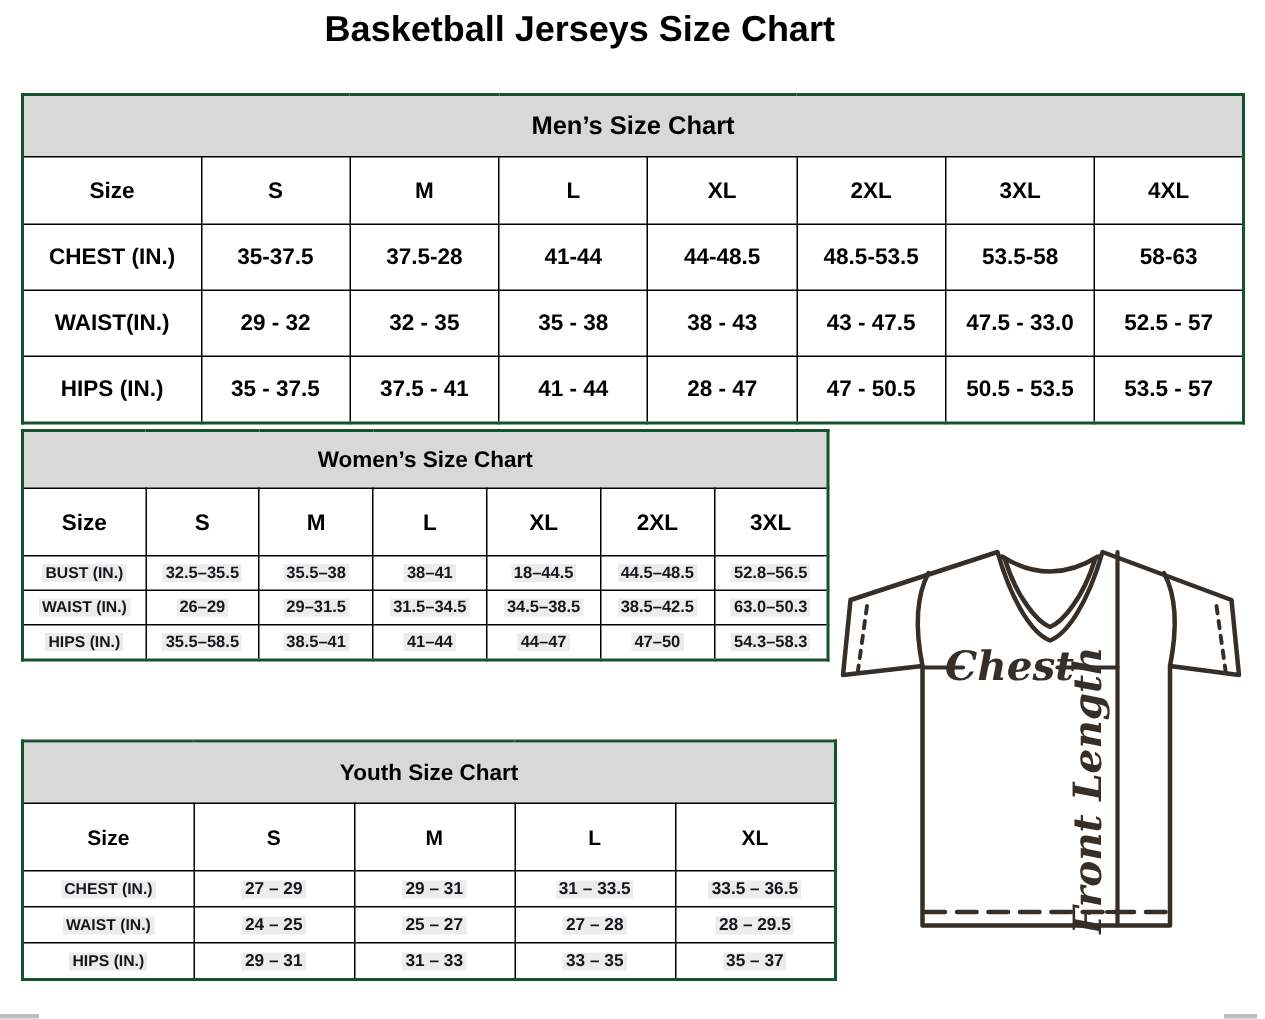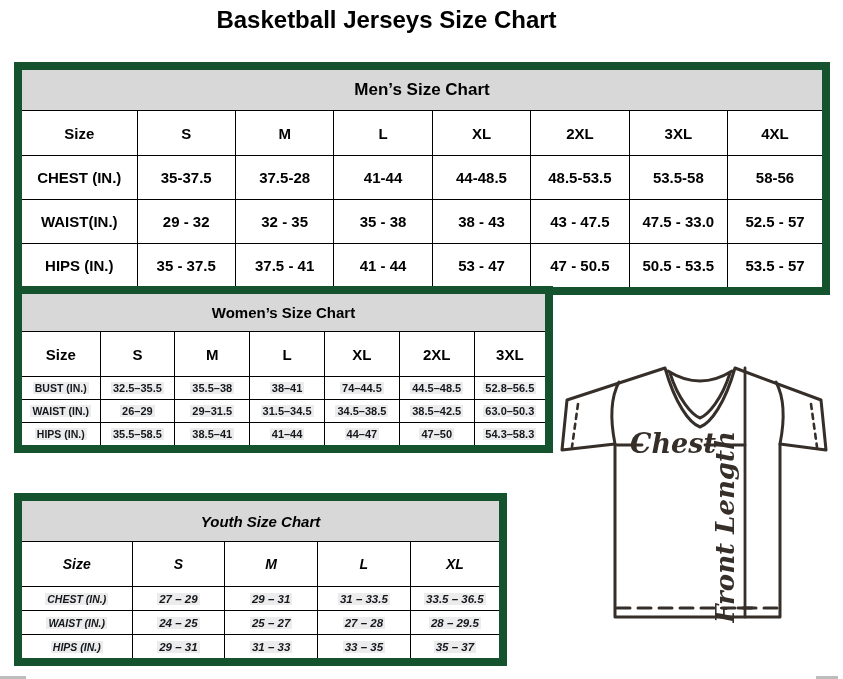--- a/index.html
+++ b/index.html
@@ -6,21 +6,21 @@
   body{
     width:843px;height:679px;position:relative;background:#ffffff;
     font-family:"Liberation Sans", sans-serif;overflow:hidden;
   }
   .page-title{
     position:absolute;top:6px;left:0;width:773px;text-align:center;
     font-size:24px;font-weight:bold;color:#000;
   }
   table.size-table{
     position:absolute;border-collapse:collapse;table-layout:fixed;
-    background:#fff;border:8px solid #14532d;
+    background:#fff;border:2px solid #14532d;
   }
   table.size-table td{
     border:1.4px solid #000;text-align:center;vertical-align:middle;
     font-weight:bold;padding:0;overflow:hidden;white-space:nowrap;
   }
   td.band{background:#d8d8d8;font-size:17px;color:#000;}
   
   .t-mens .band-row td{height:40px;}
   .t-mens .size-row td{height:44px;font-size:15px;}
   .t-mens .data-row td{height:43px;font-size:15px;}
@@ -72,38 +72,38 @@
         <td><span>4XL</span></td>
       </tr>
   <tr class="data-row">
         <td class="label-col"><span>CHEST (IN.)</span></td>
         <td><span>35-37.5</span></td>
         <td><span>37.5-28</span></td>
         <td><span>41-44</span></td>
         <td><span>44-48.5</span></td>
         <td><span>48.5-53.5</span></td>
         <td><span>53.5-58</span></td>
-        <td><span>58-56</span></td>
+        <td><span>58-63</span></td>
       </tr>
       <tr class="data-row">
         <td class="label-col"><span>WAIST(IN.)</span></td>
         <td><span>29 - 32</span></td>
         <td><span>32 - 35</span></td>
         <td><span>35 - 38</span></td>
         <td><span>38 - 43</span></td>
         <td><span>43 - 47.5</span></td>
         <td><span>47.5 - 33.0</span></td>
         <td><span>52.5 - 57</span></td>
       </tr>
       <tr class="data-row">
         <td class="label-col"><span>HIPS (IN.)</span></td>
         <td><span>35 - 37.5</span></td>
         <td><span>37.5 - 41</span></td>
         <td><span>41 - 44</span></td>
-        <td><span>53 - 47</span></td>
+        <td><span>28 - 47</span></td>
         <td><span>47 - 50.5</span></td>
         <td><span>50.5 - 53.5</span></td>
         <td><span>53.5 - 57</span></td>
       </tr>
     </tbody>
 </table>
 
 <table class="size-table t-womens" style="left:14px;top:286px;width:539px;">
   <colgroup>
       <col style="width:82px">
@@ -125,21 +125,21 @@
         <td><span>L</span></td>
         <td><span>XL</span></td>
         <td><span>2XL</span></td>
         <td><span>3XL</span></td>
       </tr>
       <tr class="data-row">
         <td class="label-col"><span>BUST (IN.)</span></td>
         <td><span>32.5–35.5</span></td>
         <td><span>35.5–38</span></td>
         <td><span>38–41</span></td>
-        <td><span>74–44.5</span></td>
+        <td><span>18–44.5</span></td>
         <td><span>44.5–48.5</span></td>
         <td><span>52.8–56.5</span></td>
       </tr>
       <tr class="data-row">
         <td class="label-col"><span>WAIST (IN.)</span></td>
         <td><span>26–29</span></td>
         <td><span>29–31.5</span></td>
         <td><span>31.5–34.5</span></td>
         <td><span>34.5–38.5</span></td>
         <td><span>38.5–42.5</span></td>
@@ -150,21 +150,21 @@
         <td><span>35.5–58.5</span></td>
         <td><span>38.5–41</span></td>
         <td><span>41–44</span></td>
         <td><span>44–47</span></td>
         <td><span>47–50</span></td>
         <td><span>54.3–58.3</span></td>
       </tr>
     </tbody>
 </table>
 
-<table class="size-table t-youth" style="left:14px;top:493px;width:493px;font-style:italic;">
+<table class="size-table t-youth" style="left:14px;top:493px;width:544px;">
   <colgroup>
       <col style="width:114px">
       <col>
       <col>
       <col>
       <col>
     </colgroup>
   <tbody>
     <tr class="band-row">
       <td class="band" colspan="5">Youth Size Chart</td>

